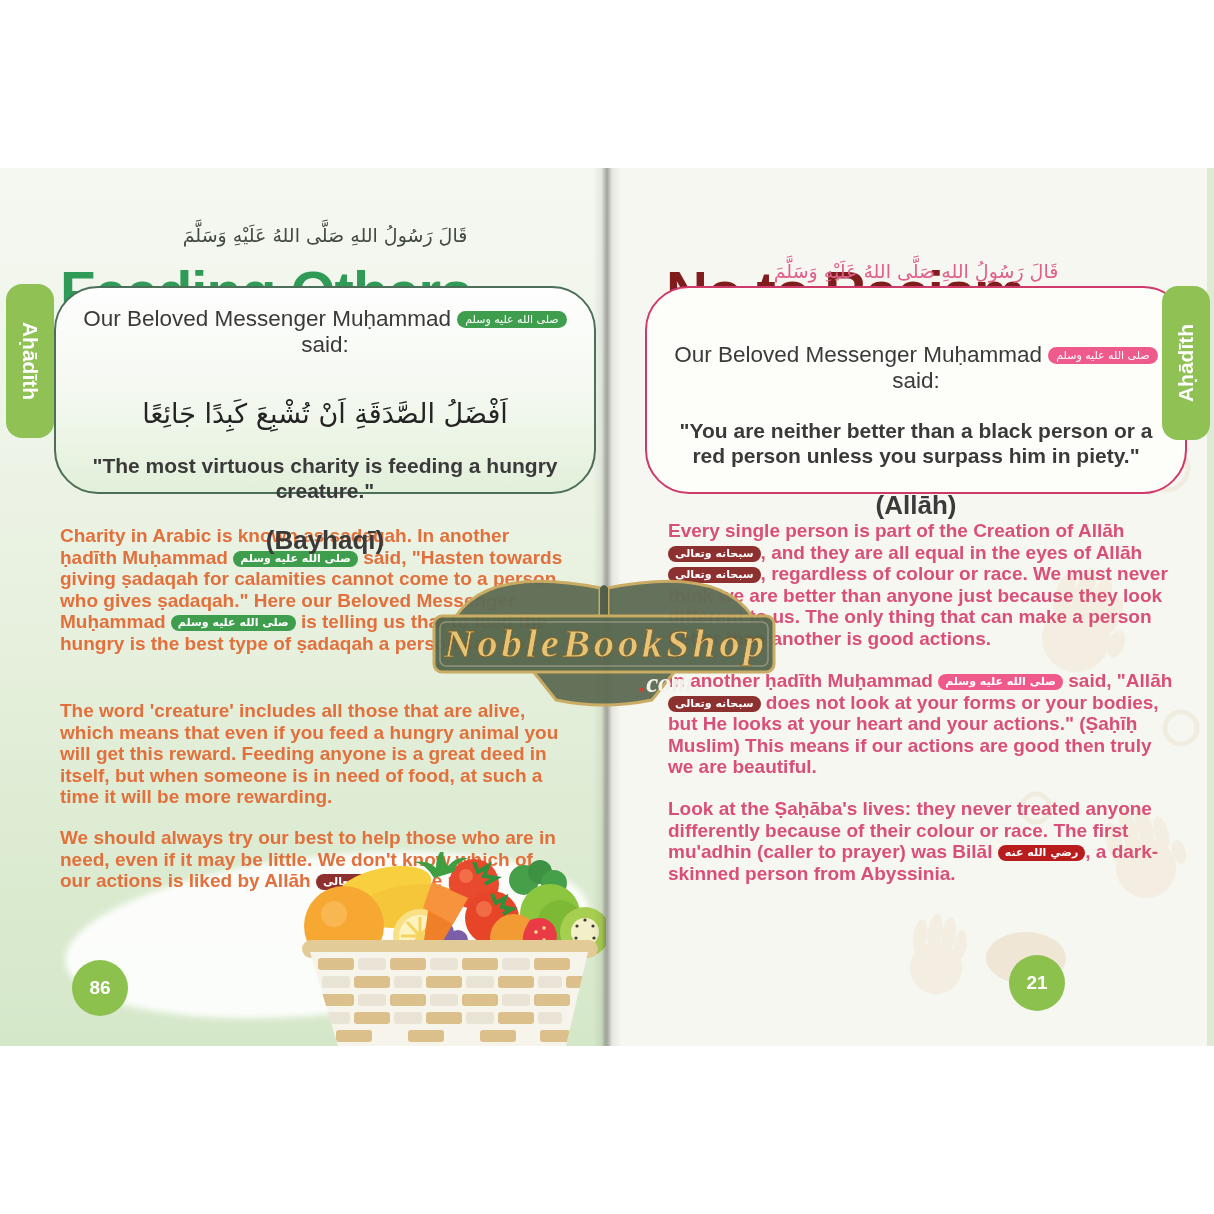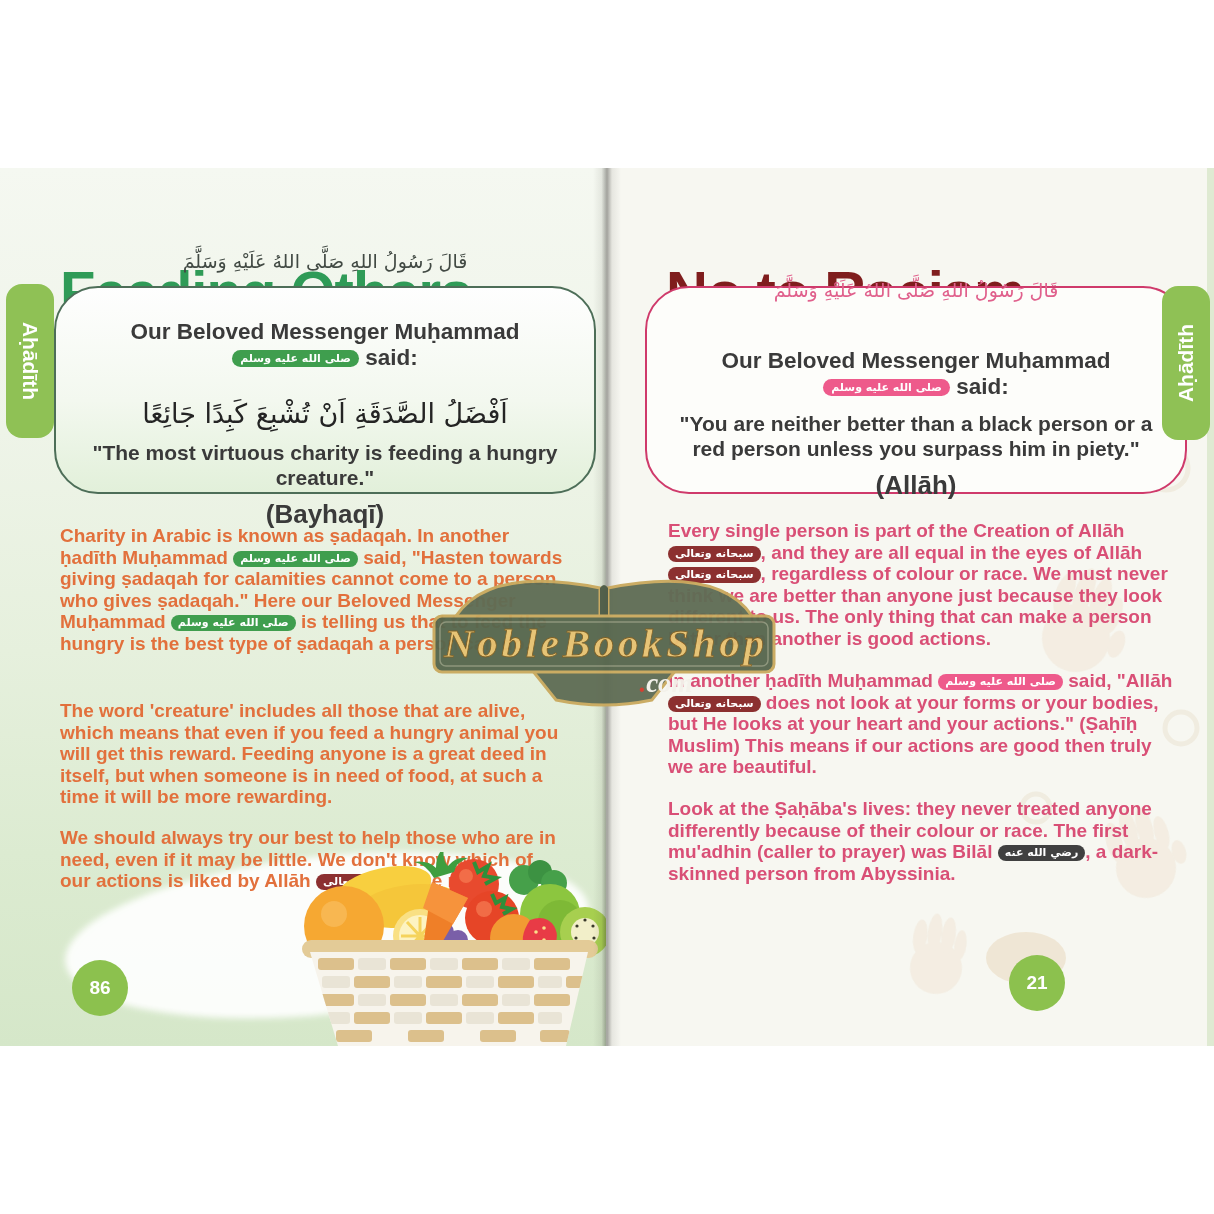--- a/index.html
+++ b/index.html
@@ -25,48 +25,48 @@
   .tab{position:absolute;width:48px;height:154px;background:#8fc155;border-radius:16px;z-index:30;
        display:flex;align-items:center;justify-content:center;}
   .tab span{color:#fff;font-weight:bold;font-size:21px;white-space:nowrap;}
   .tab-left{left:6px;top:116px;}
   .tab-left span{transform:rotate(90deg);}
   .tab-right{right:4px;top:118px;}
   .tab-right span{transform:rotate(-90deg);}
   
   .hbox{position:absolute;width:542px;height:208px;border-radius:44px;box-sizing:border-box;
         display:flex;flex-direction:column;align-items:center;justify-content:center;
-        text-align:center;padding:10px 16px;gap:11px;z-index:20;}
+        text-align:center;padding:10px 16px;gap:24px;z-index:20;}
   .hbox-left{left:54px;top:118px;border:2px solid #4d6e58;
         background:linear-gradient(180deg,#fefefe 0%,#f3f8ef 55%,#e2f0da 100%);}
   .hbox-right{left:39px;top:118px;border:2px solid #cf3a6b;background:#fdfdfa;}
   .ar-intro{font-family:"DejaVu Sans",sans-serif;font-size:19px;color:#424a44;}
   .ar-intro.pink{color:#e0608c;}
-  .said-line{font-size:22.5px;font-weight:bold;color:#3a3a3a;margin-top:36px;}
+  .said-line{font-size:22.5px;font-weight:normal;color:#3a3a3a;margin-top:36px;}
   .ar-main{font-family:"DejaVu Sans",sans-serif;font-size:27px;color:#242424;white-space:nowrap;margin-top:16px;}
   .ar-main.long{font-size:22px;}
   .translation{font-size:21px;font-weight:bold;color:#3a3a3a;line-height:25px;max-width:492px;}
   .source{font-size:26px;font-weight:bold;color:#3a3a3a;margin-top:-2px;}
   
   .pill{display:inline-block;font-family:"DejaVu Sans",sans-serif;font-size:11px;color:#fff;
         padding:2px 8px;border-radius:9px;vertical-align:3px;line-height:13px;white-space:nowrap;}
   .pill-green{background:#3f9e4e;}
   .pill-pink{background:#ee5a8b;}
   
   .body{position:absolute;margin:0;font-size:19px;font-weight:700;line-height:21.6px;z-index:10;}
   .body-left{left:60px;width:508px;color:#e2703c;}
   .body-right{left:62px;width:512px;color:#d94f76;}
   .seg.text{}
   .seg.badge-green{display:inline-block;background:#3f9e4e;color:#fff;font-family:"DejaVu Sans",sans-serif;
      font-size:11px;padding:1px 7px;border-radius:8px;vertical-align:2px;line-height:14px;white-space:nowrap;}
   .seg.badge-pink{display:inline-block;background:#ee5a8b;color:#fff;font-family:"DejaVu Sans",sans-serif;
      font-size:11px;padding:1px 7px;border-radius:8px;vertical-align:2px;line-height:14px;white-space:nowrap;}
   .seg.badge-maroon{display:inline-block;background:#8c3030;color:#fff;font-family:"DejaVu Sans",sans-serif;
      font-size:11px;padding:1px 7px;border-radius:8px;vertical-align:2px;line-height:14px;white-space:nowrap;}
-  .seg.badge-yellow{display:inline-block;background:#404040;color:#fff;font-family:"DejaVu Sans",sans-serif;
+  .seg.badge-yellow{display:inline-block;background:#b91c1c;color:#fff;font-family:"DejaVu Sans",sans-serif;
      font-size:11px;padding:1px 7px;border-radius:8px;vertical-align:2px;line-height:14px;white-space:nowrap;}
   
   .pagenum{position:absolute;width:56px;height:56px;border-radius:50%;background:#8cc14e;z-index:15;
      display:flex;align-items:center;justify-content:center;color:#fff;font-weight:bold;font-size:19px;}
   .pagenum-left{left:72px;top:792px;}
   .pagenum-right{left:403px;top:787px;}
   
   .watermark{position:absolute;left:428px;top:384px;width:352px;height:155px;z-index:60;opacity:.96;}
   .wm-main{font-family:"Liberation Serif",serif;font-style:italic;font-weight:bold;font-size:41px;
      fill:#e7c272;stroke:#7a5c20;stroke-width:.8px;}

